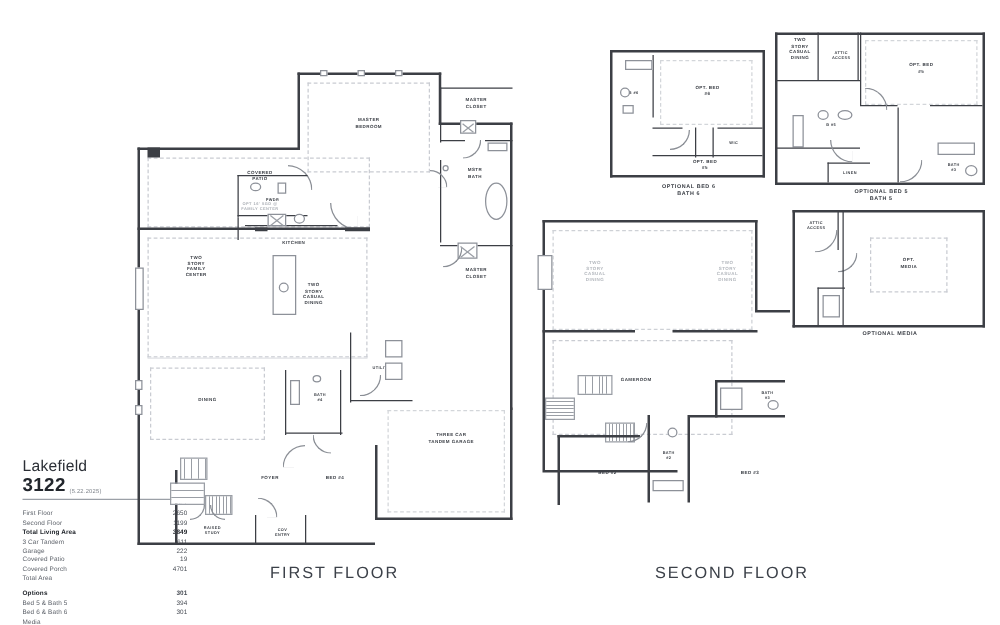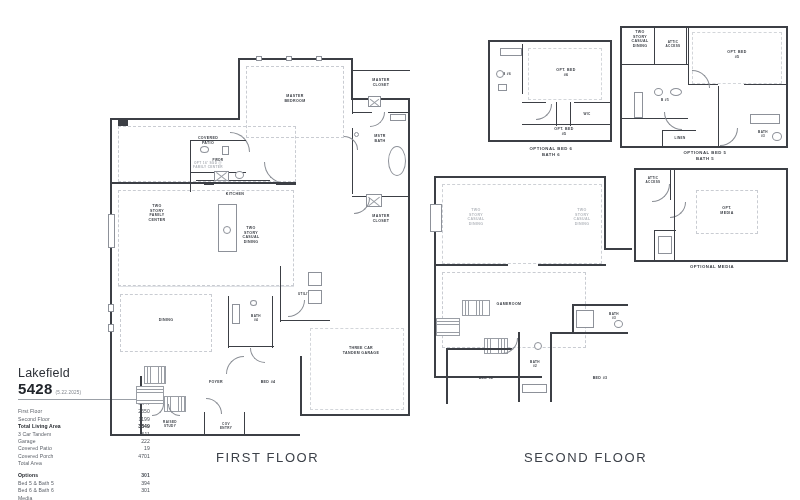--- a/index.html
+++ b/index.html
@@ -53,21 +53,21 @@
   .lg-opt td{font-weight:700;color:#22262c;}
 </style>
 </head>
 <body>
 
 <div class="stage">
 
   <div class="legend">
     <div class="lg-name">Lakefield</div>
     <div class="lg-num">
-      <span>5428</span>
+      <span>3122</span>
       <span class="lg-date">(5.22.2025)</span>
     </div>
     <div class="lg-rule"></div>
     <table class="lg-tbl">
       <tbody>
         <tr class="hd">
           <td></td>
           <td class="v">S.F.T</td>
         </tr>
         <tr>

